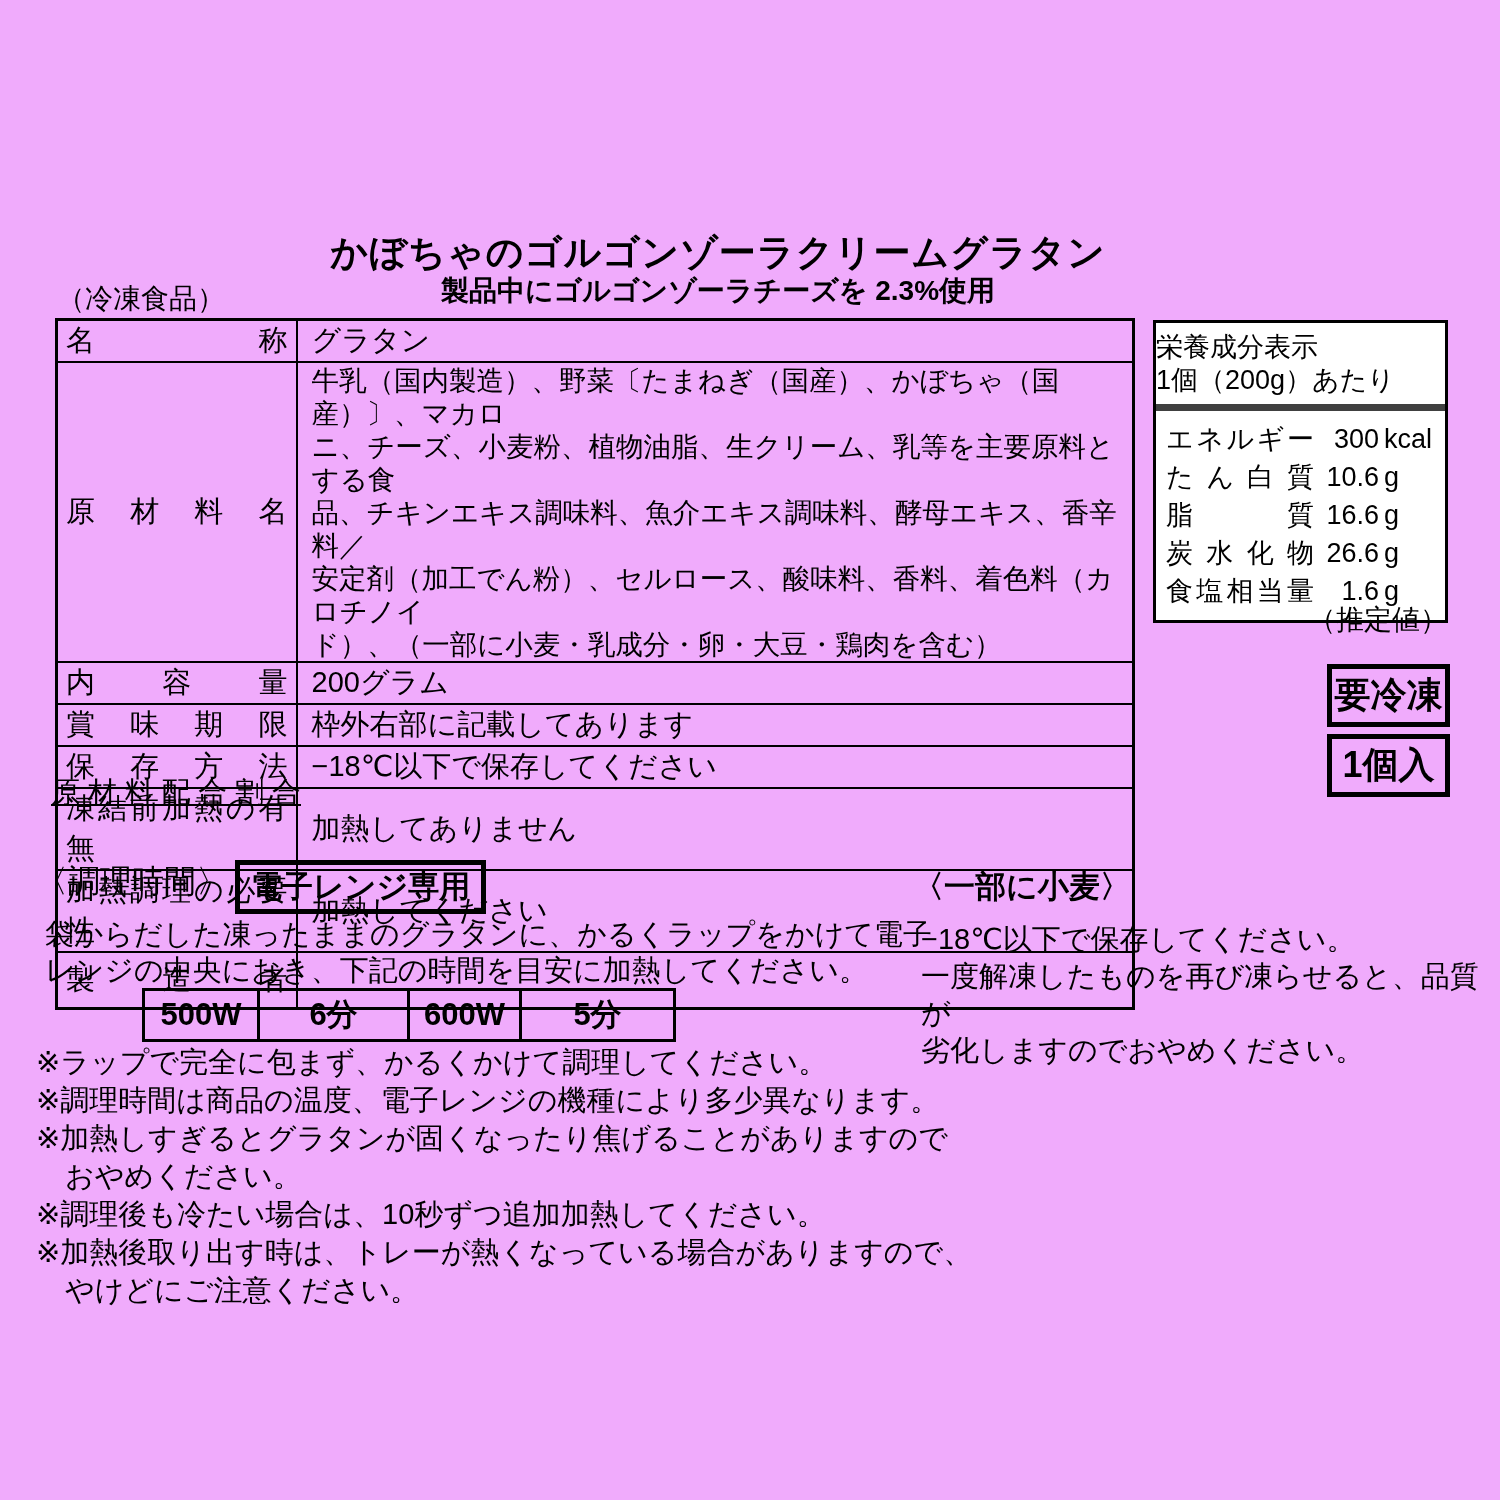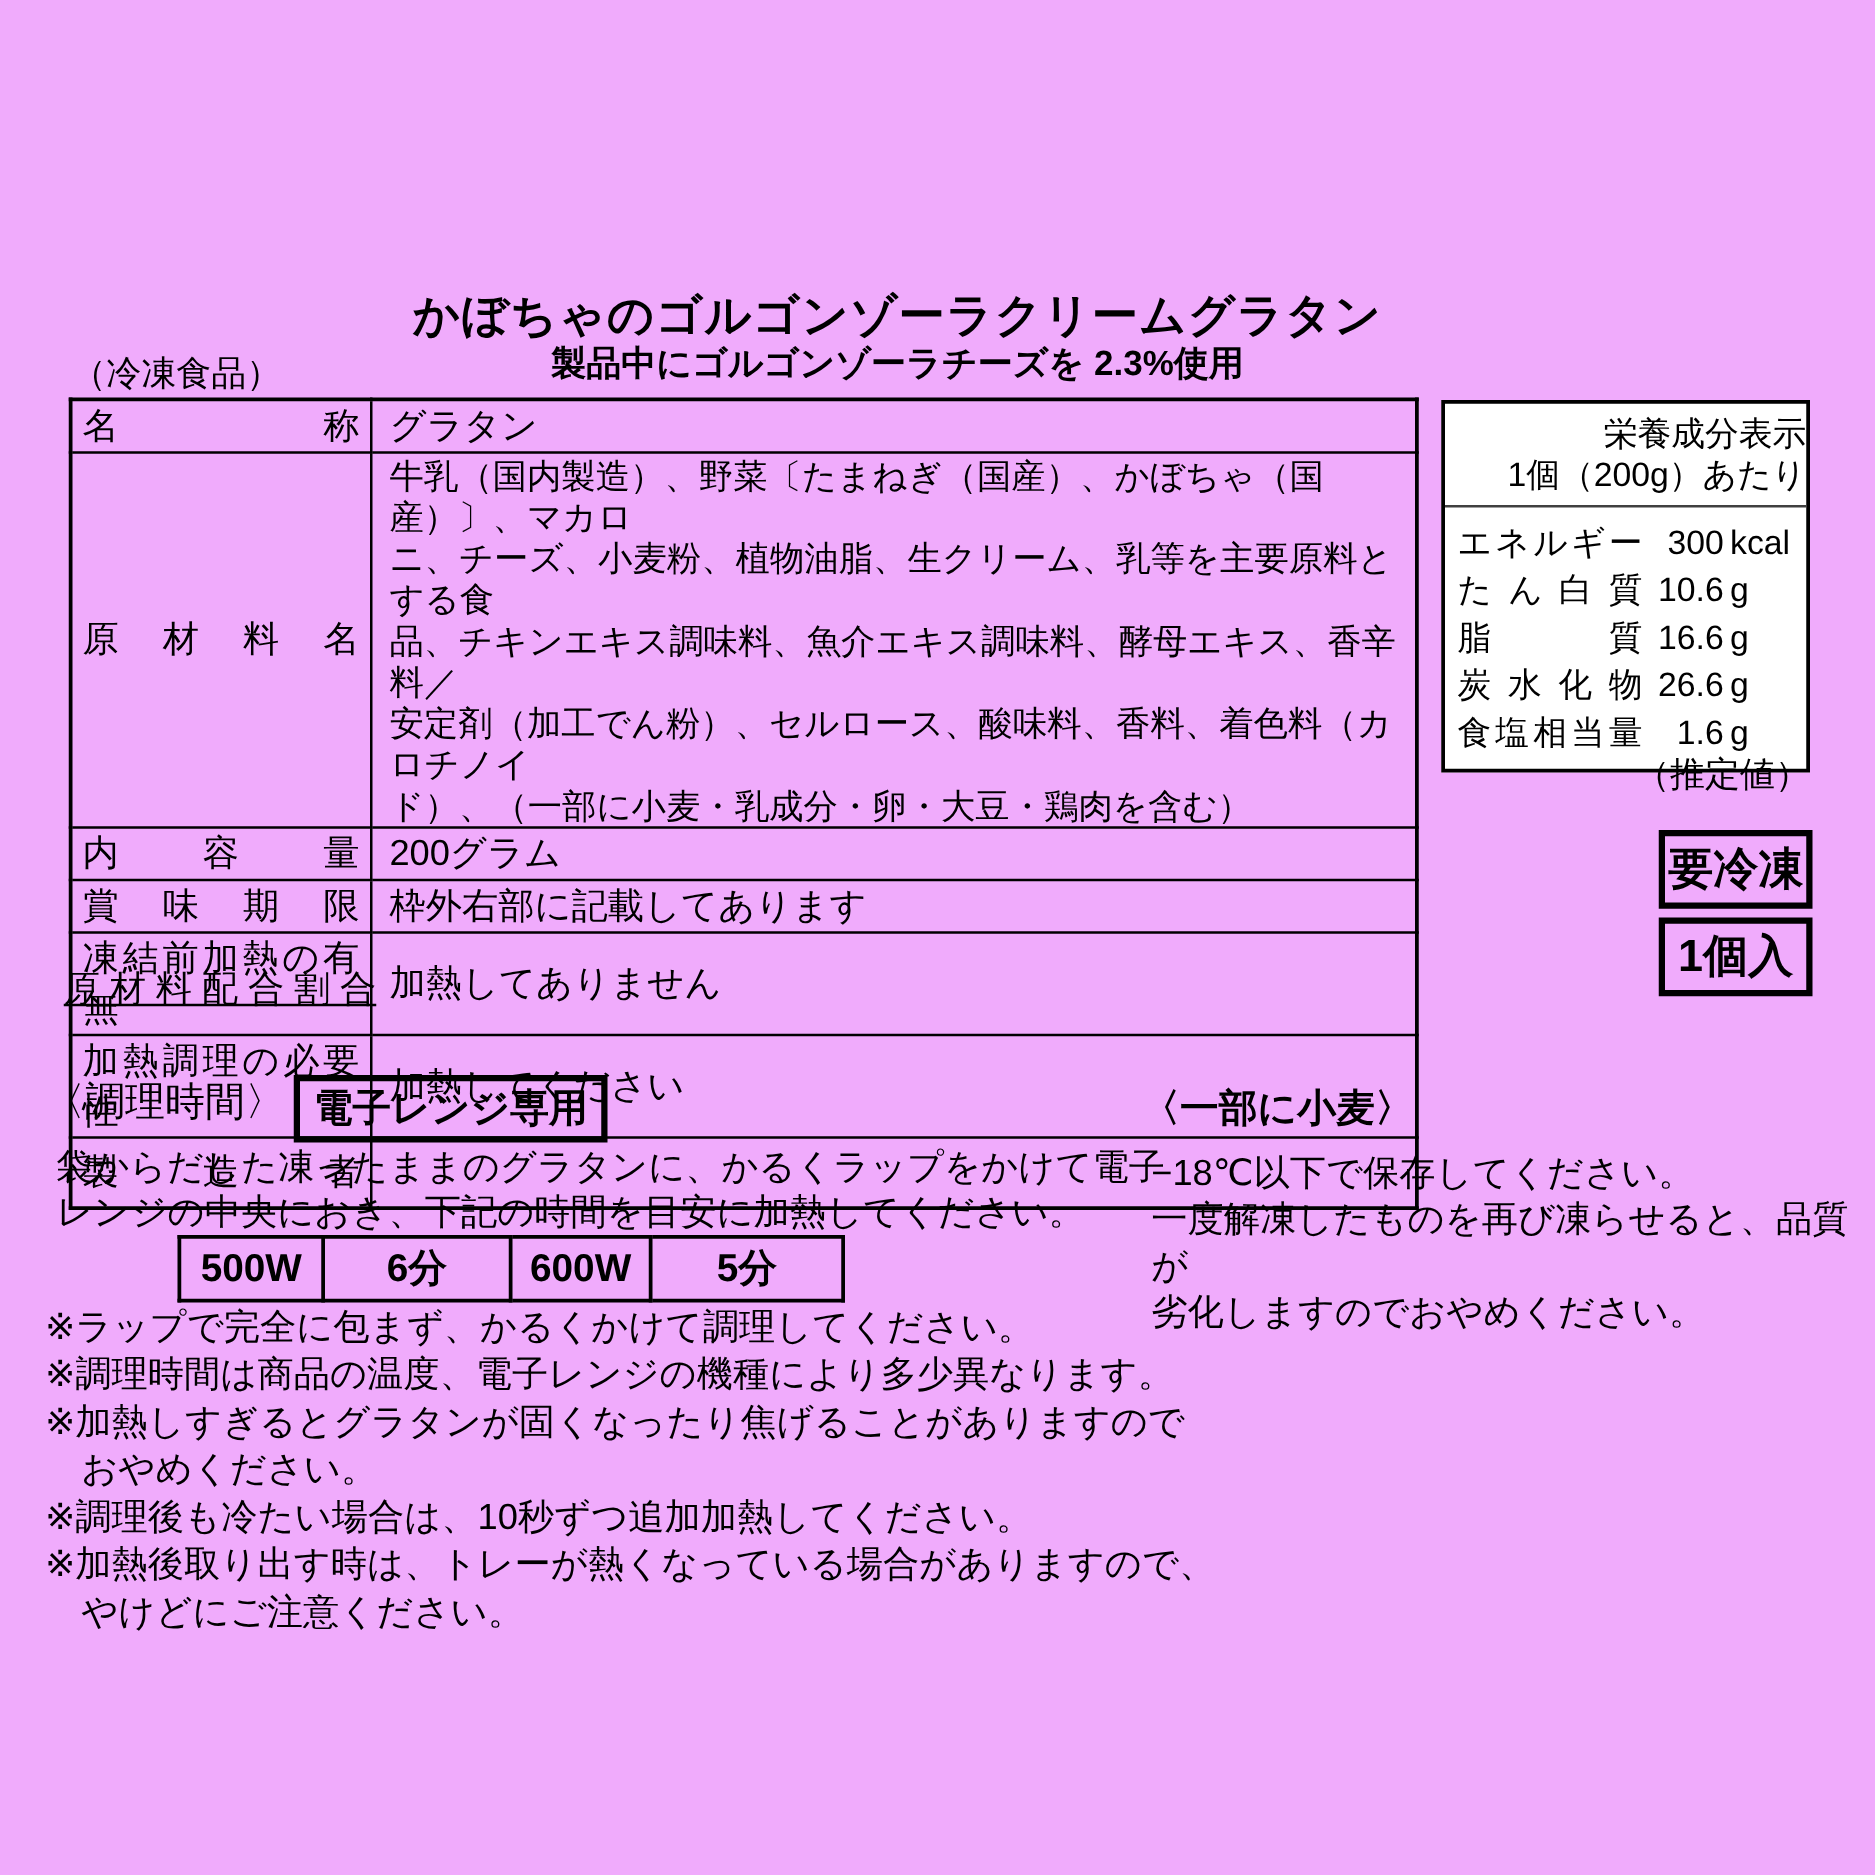--- a/index.html
+++ b/index.html
@@ -25,21 +25,21 @@
   td.val{padding:0 6px 0 14px;}
   .jl{text-align:justify;text-align-last:justify;}
   tr.h40 td{height:40px;}
   tr.hing td{height:164px;}
   tr.h38 td{height:38px;}
   tr.h54 td{height:54px;}
   tr.hing td.val{line-height:33px;font-size:27.5px;white-space:pre-line;padding-top:1px;}
 
   
   .nutrition{position:absolute;left:1153px;top:320px;width:295px;box-sizing:border-box;border:3px solid #000;background:#fff;}
-  .nut-head{border-bottom:2px solid #404040;text-align:right;font-size:27px;line-height:33px;padding:8px 0 7px;}
+  .nut-head{border-bottom:7px solid #404040;text-align:left;font-size:27px;line-height:33px;padding:8px 0 7px;}
   .nut-body{padding:9px 8px 10px 10px;}
   .nrow{display:flex;align-items:center;height:38px;font-size:27px;}
   .nlab{width:148px;}
   .nnum{flex:1;text-align:right;}
   .nunit{width:58px;padding-left:5px;box-sizing:border-box;}
   .estimate{position:absolute;left:1153px;top:601px;width:295px;text-align:right;font-size:28px;}
 
   
   .badge{
     position:absolute;left:1327px;width:123px;height:63px;box-sizing:border-box;
@@ -107,20 +107,26 @@
       <td class="lab">
             <div class="jl">内容量</div>
           </td>
       <td class="val">200グラム</td>
     </tr>
     <tr class="h38">
       <td class="lab">
             <div class="jl">賞味期限</div>
           </td>
       <td class="val">枠外右部に記載してあります</td>
+    </tr>
+    <tr class="h38">
+      <td class="lab">
+            <div class="jl">保存方法</div>
+          </td>
+      <td class="val">−18℃以下で保存してください</td>
     </tr>
     <tr class="h38">
       <td class="lab">
             <div class="jl">凍結前加熱の有無</div>
           </td>
       <td class="val">加熱してありません</td>
     </tr>
     <tr class="h38">
       <td class="lab">
             <div class="jl">加熱調理の必要性</div>

